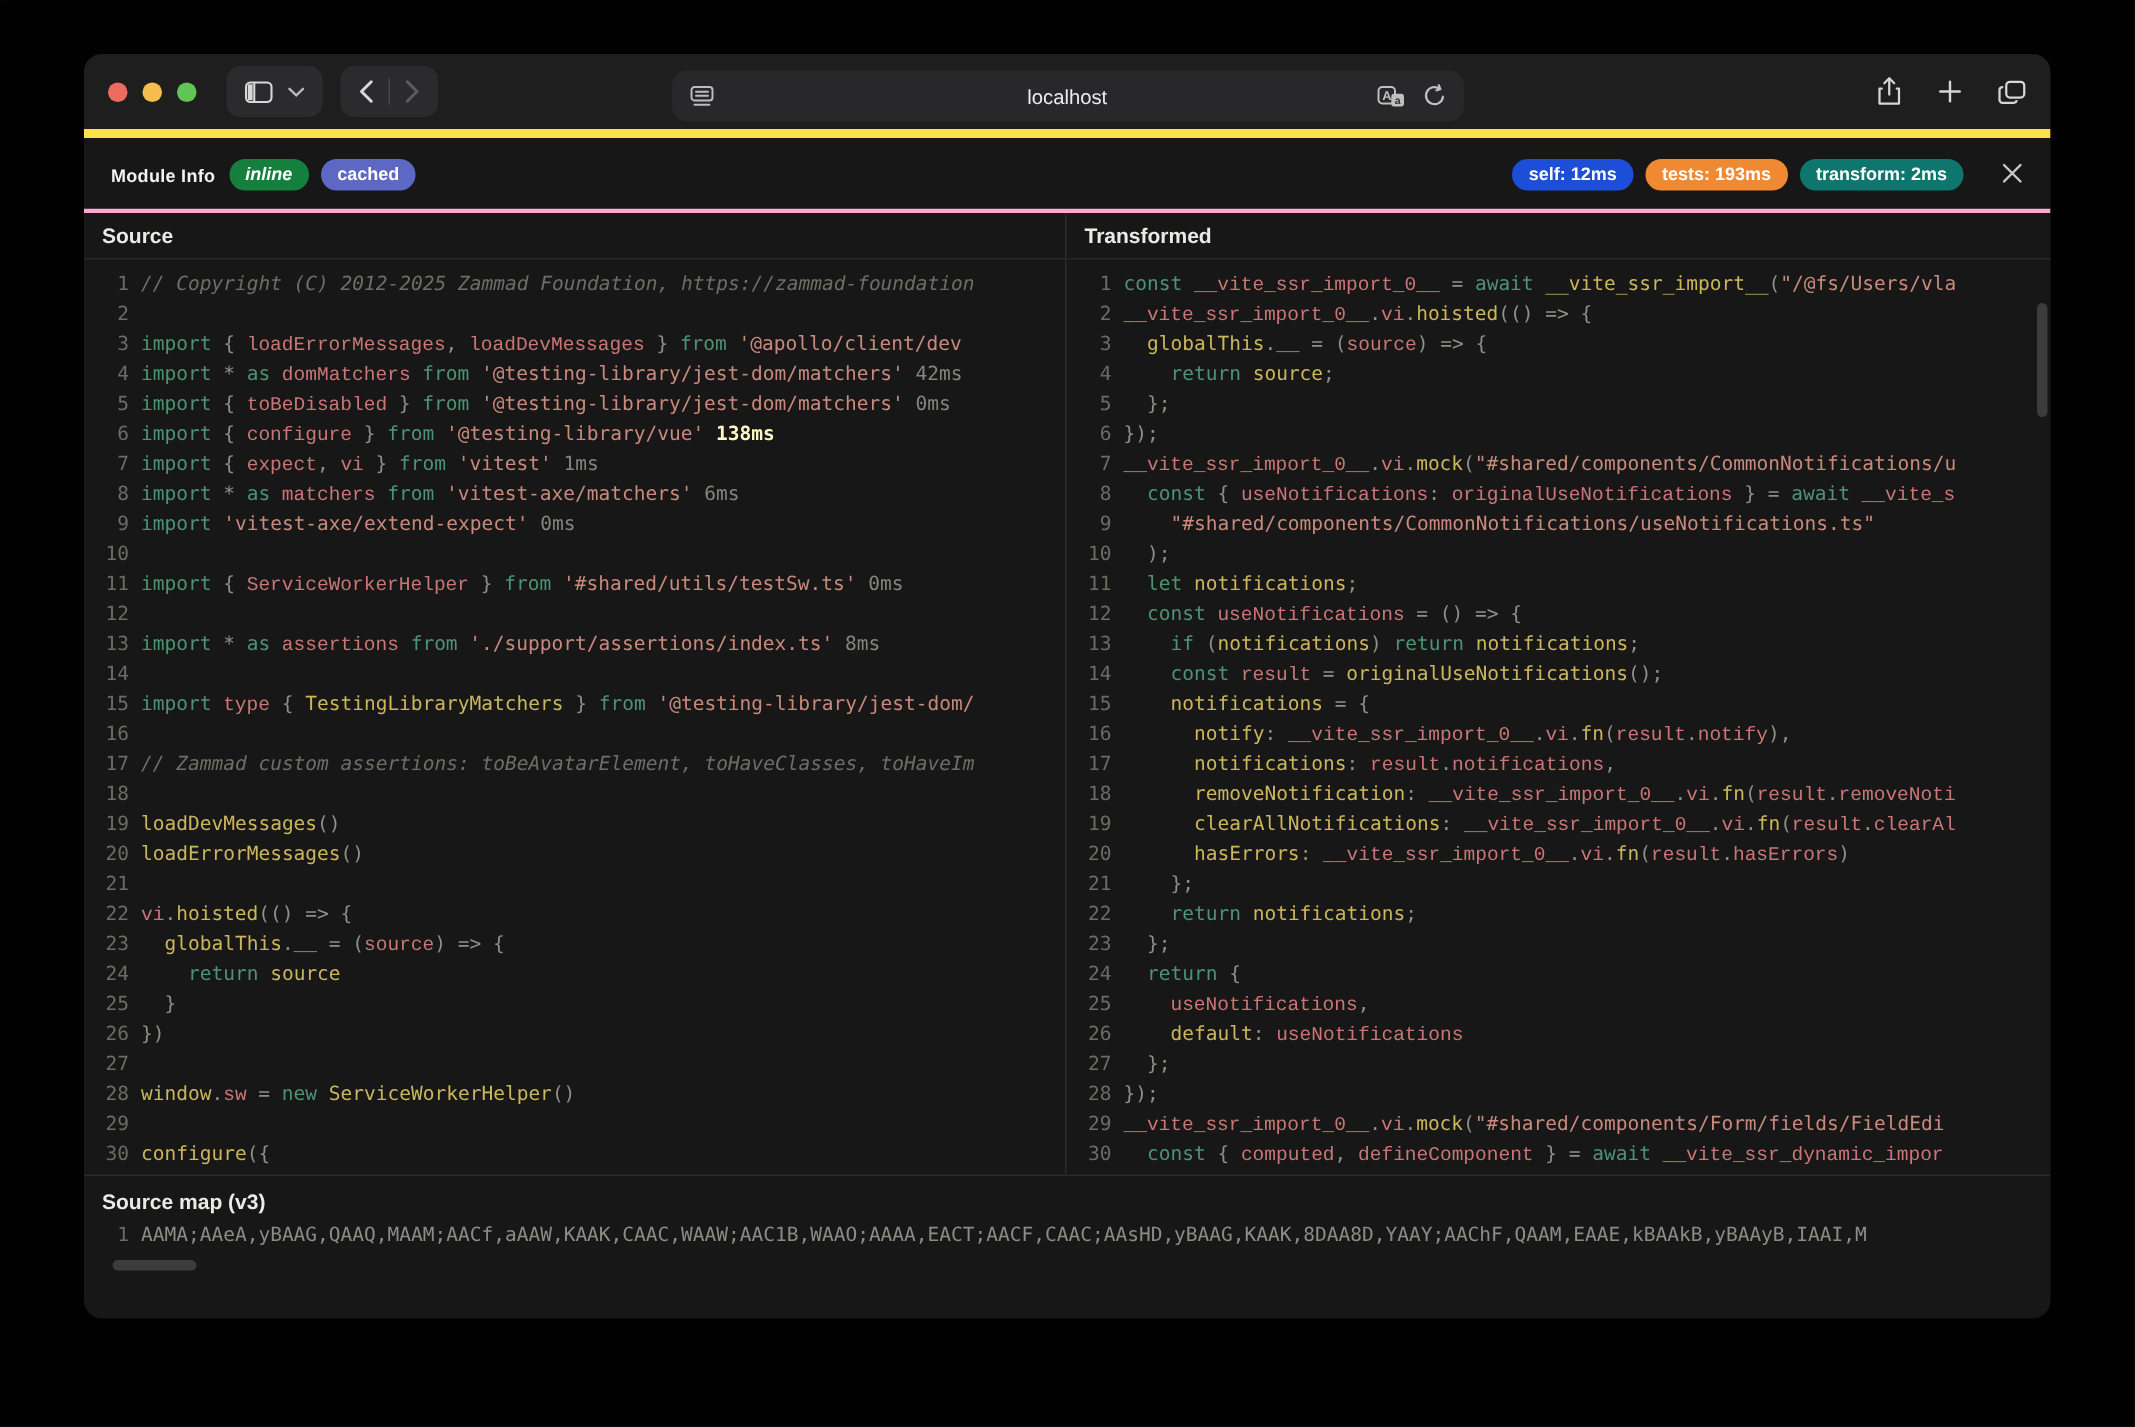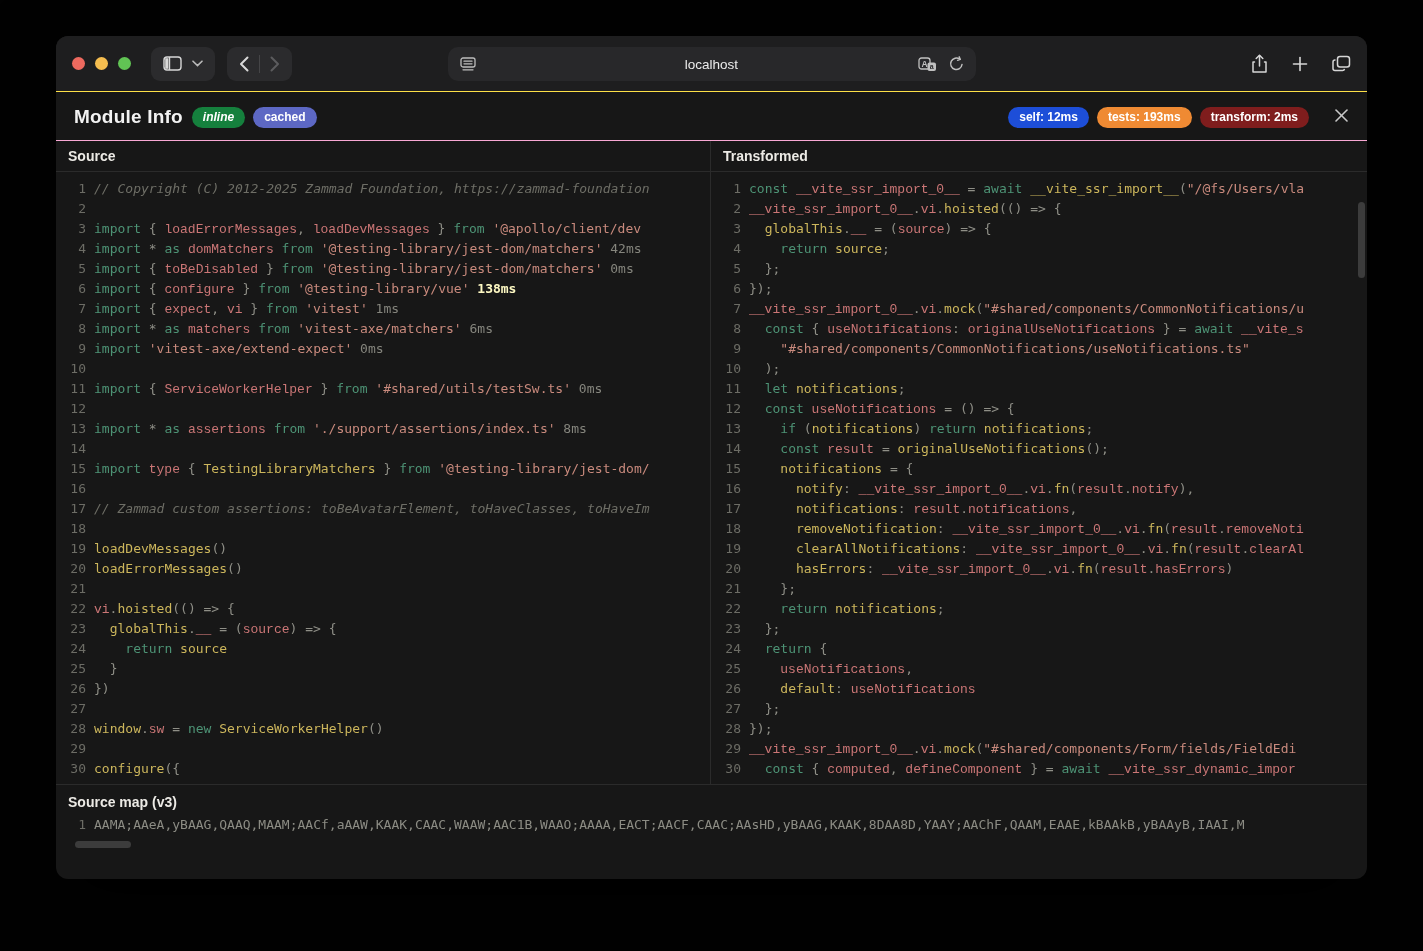--- a/index.html
+++ b/index.html
@@ -10,21 +10,21 @@
     font-family:"Liberation Sans", sans-serif;
     position:relative;
   }
   .window {
     position:absolute; left:56px; top:36px; width:1311px; height:843px;
     background:#171717; border-radius:12px; overflow:hidden;
     box-shadow:0 24px 70px rgba(0,0,0,0.85);
   }
   
   .toolbar {
-    height:56px; background:#1e1e1f; border-bottom:1px solid #fde047;
+    height:56px; background:#1e1e1f; border-bottom:6px solid #fde047;
     display:flex; align-items:center; padding:0 16px; position:relative;
   }
   .traffic { display:flex; gap:10px; margin-right:20px; }
   .light { width:13px; height:13px; border-radius:50%; }
   .btn-group {
     background:#2b2b2d; border-radius:9px; height:34px;
     display:flex; align-items:center; padding:0 12px; gap:10px;
     margin-right:12px; color:#d8d8d8;
   }
   .nav-sep { width:1px; height:18px; background:#454547; }
@@ -37,33 +37,33 @@
   .url-text {
     position:absolute; left:0; right:0; text-align:center;
     font-size:13.5px; color:#ececec; font-weight:400;
   }
   .ab-right { margin-left:auto; display:flex; gap:12px; align-items:center; z-index:2; }
   .right-icons { margin-left:auto; display:flex; gap:24px; align-items:center; color:#d6d6d6; }
   .icon-btn { display:flex; align-items:center; justify-content:center; }
   
   .module-header { padding:14px 18px 12px; position:relative; background:#171717; }
   .mh-top { display:flex; align-items:center; gap:9px; }
-  .mh-title { font-size:19px; font-weight:700; color:#f2f2f2; letter-spacing:0.2px; }
+  .mh-title { font-size:12px; font-weight:700; color:#f2f2f2; letter-spacing:0.2px; }
   .badge {
     font-size:12px; font-weight:700; color:#fff; padding:3px 11px 4px;
     border-radius:999px; line-height:14px;
   }
   .timings { margin-left:auto; margin-right:40px; display:flex; gap:8px; }
   .close-btn { position:absolute; right:18px; top:16px; color:#c8c8c8; }
   .mh-path {
     margin-top:9px; font-family:"DejaVu Sans Mono", monospace;
     font-size:13px; color:#a3a29b;
   }
   
-  .panes { display:flex; border-top:1px solid #f9a8d4; height:644px; background:#171717; }
+  .panes { display:flex; border-top:3px solid #f9a8d4; height:644px; background:#171717; }
   .pane { overflow:hidden; }
   .pane-source { width:655px; border-right:1px solid #2b2b2b; flex:none; }
   .pane-transformed { flex:1; }
   .pane-title {
     font-size:14px; font-weight:700; color:#eceae5;
     padding:7px 12px 6px; border-bottom:1px solid #2b2b2b; height:31px;
   }
   .code {
     font-family:"DejaVu Sans Mono", monospace; font-size:13px; line-height:20px;
     padding-top:7px; overflow:hidden; height:605px; white-space:pre;
@@ -194,21 +194,21 @@
   <div class="module-header">
     <div class="mh-top">
       <span class="mh-title">Module Info</span>
       <span id="mh-badges" style="display:flex;gap:8px;">
           <span class="badge" style="background: #15803d; font-style: italic;">inline</span>
           <span class="badge" style="background: rgb(93, 104, 196);">cached</span>
         </span>
       <span class="timings" id="mh-timings">
           <span class="badge" style="background: #1d4ed8;">self: 12ms</span>
           <span class="badge" style="background: rgb(239, 138, 51);">tests: 193ms</span>
-          <span class="badge" style="background: #7f1d1d;">transform: 2ms</span>
+          <span class="badge" style="background: #0f766e;">transform: 2ms</span>
         </span>
     </div>
     <span class="close-btn icon-btn">
       <svg width="15" height="15" viewBox="0 0 15 15" stroke="#c8c8c8" stroke-width="1.6" stroke-linecap="round">
         <line x1="2" y1="2" x2="13" y2="13"></line>
         <line x1="13" y1="2" x2="2" y2="13"></line>
       </svg>
     </span>
   </div>
 

